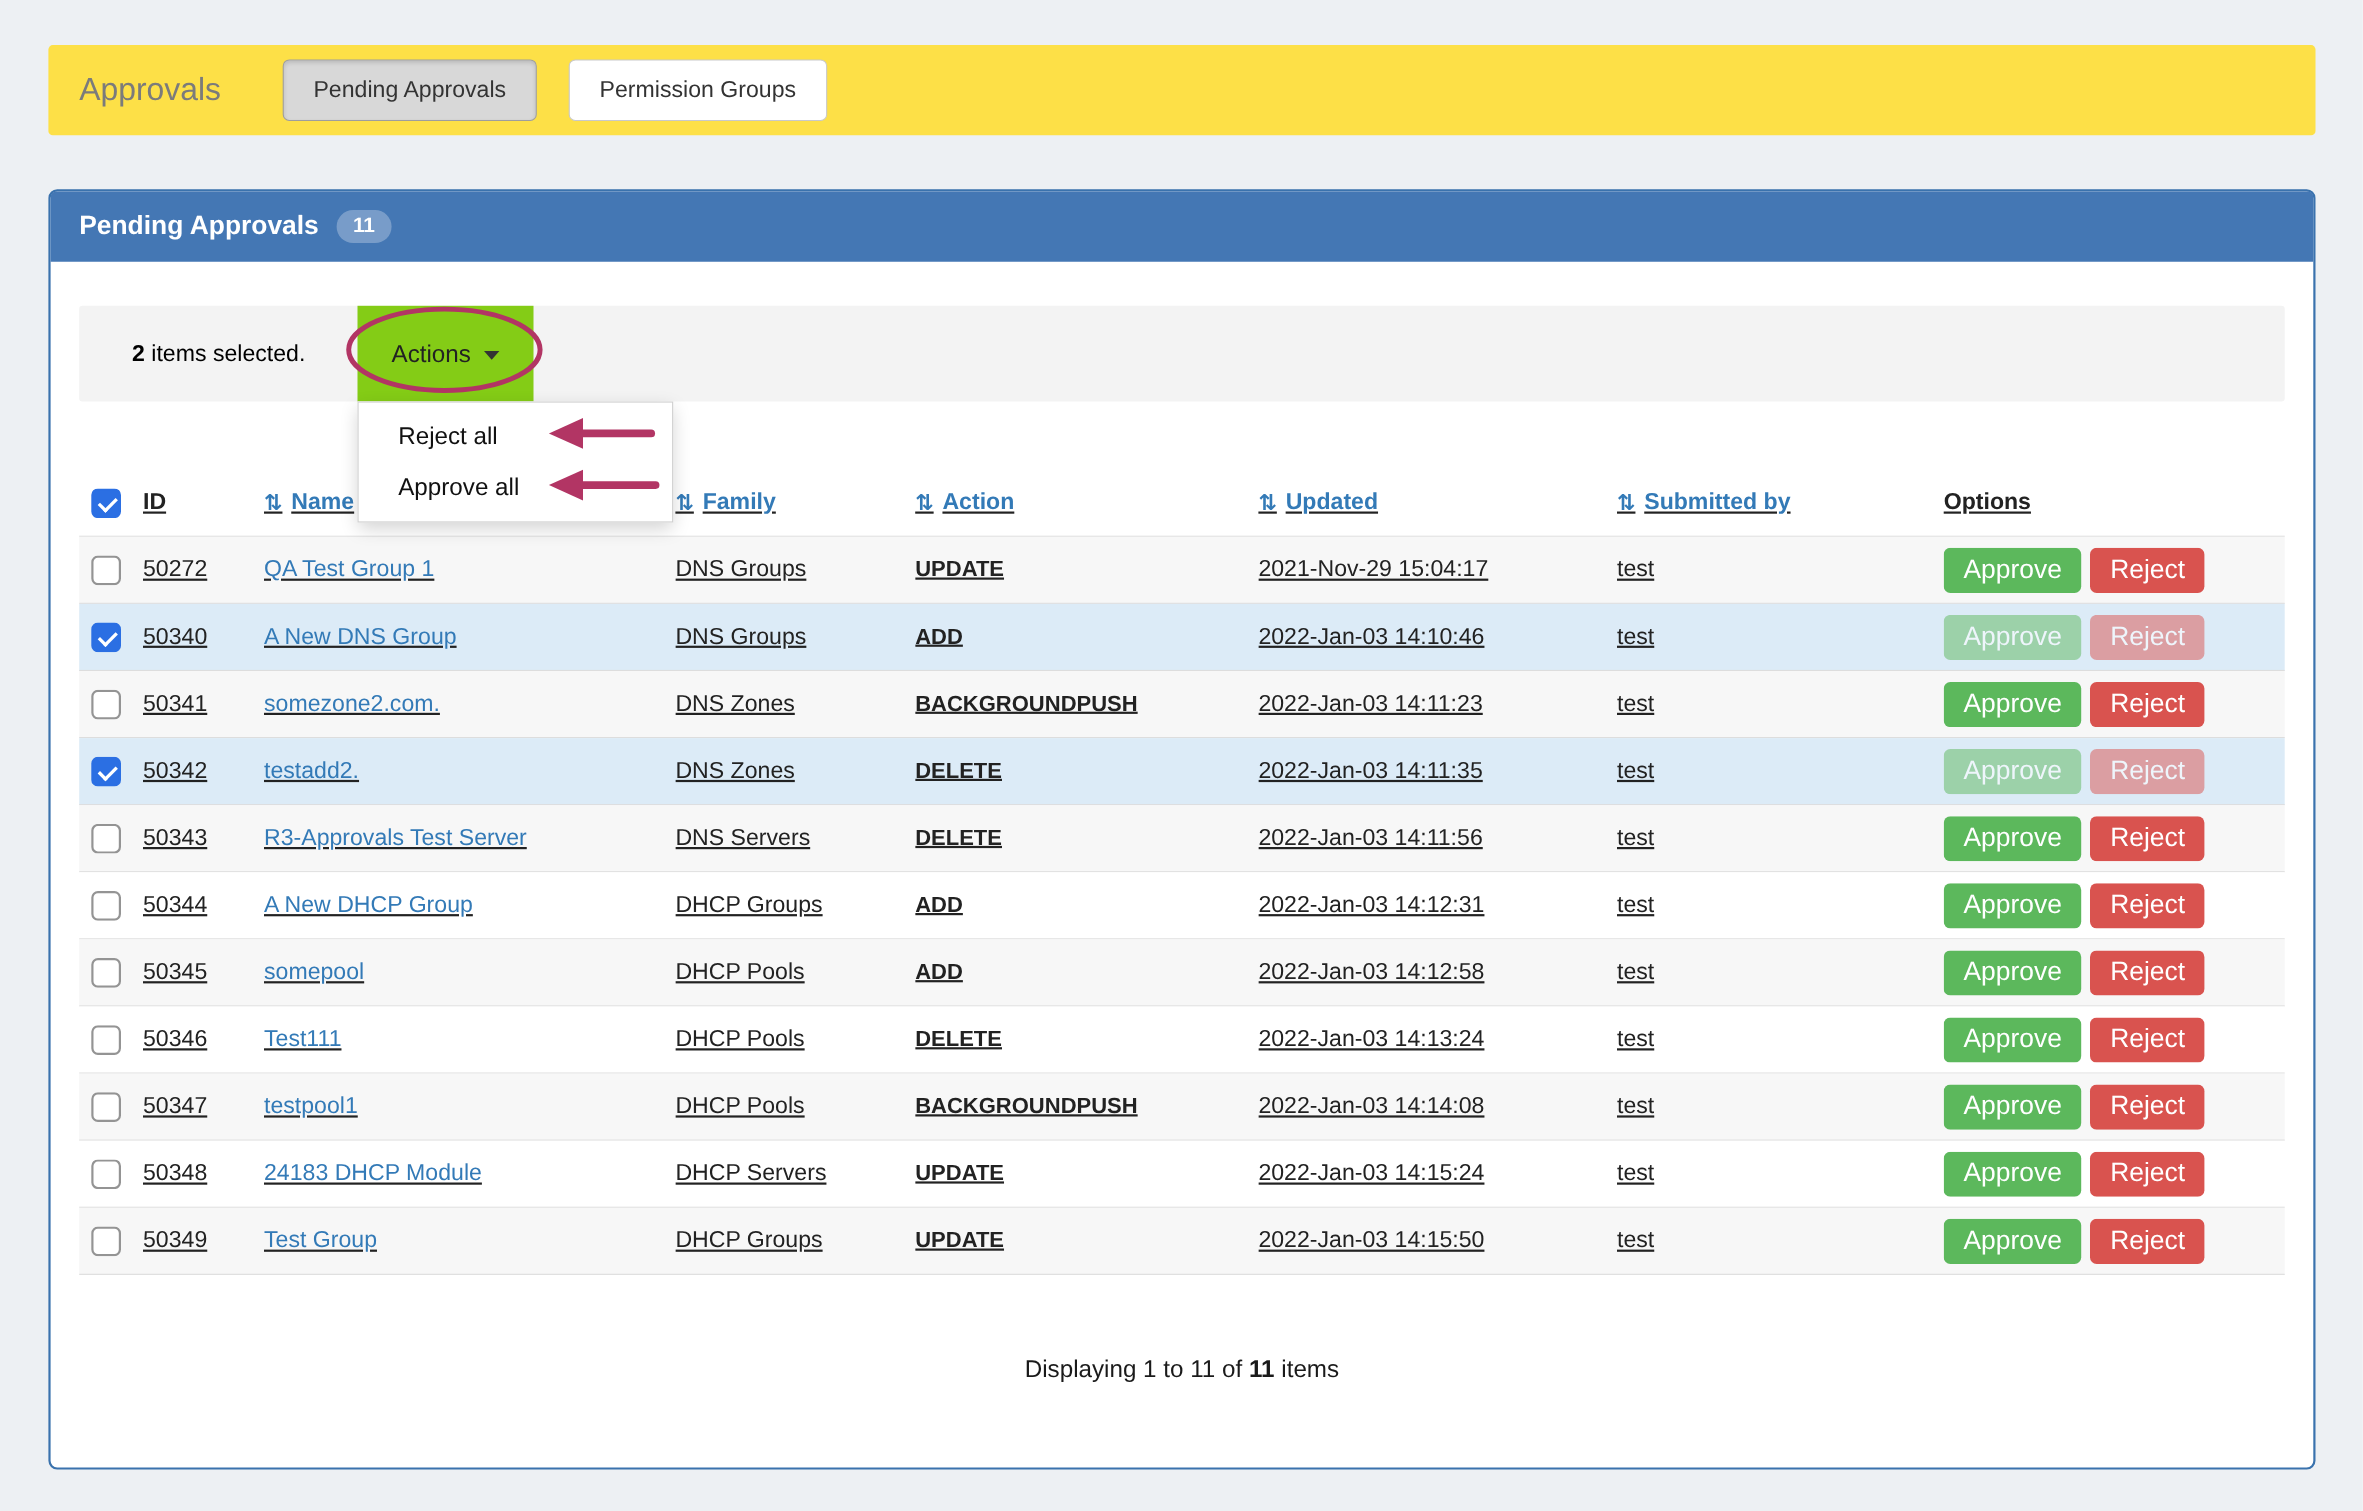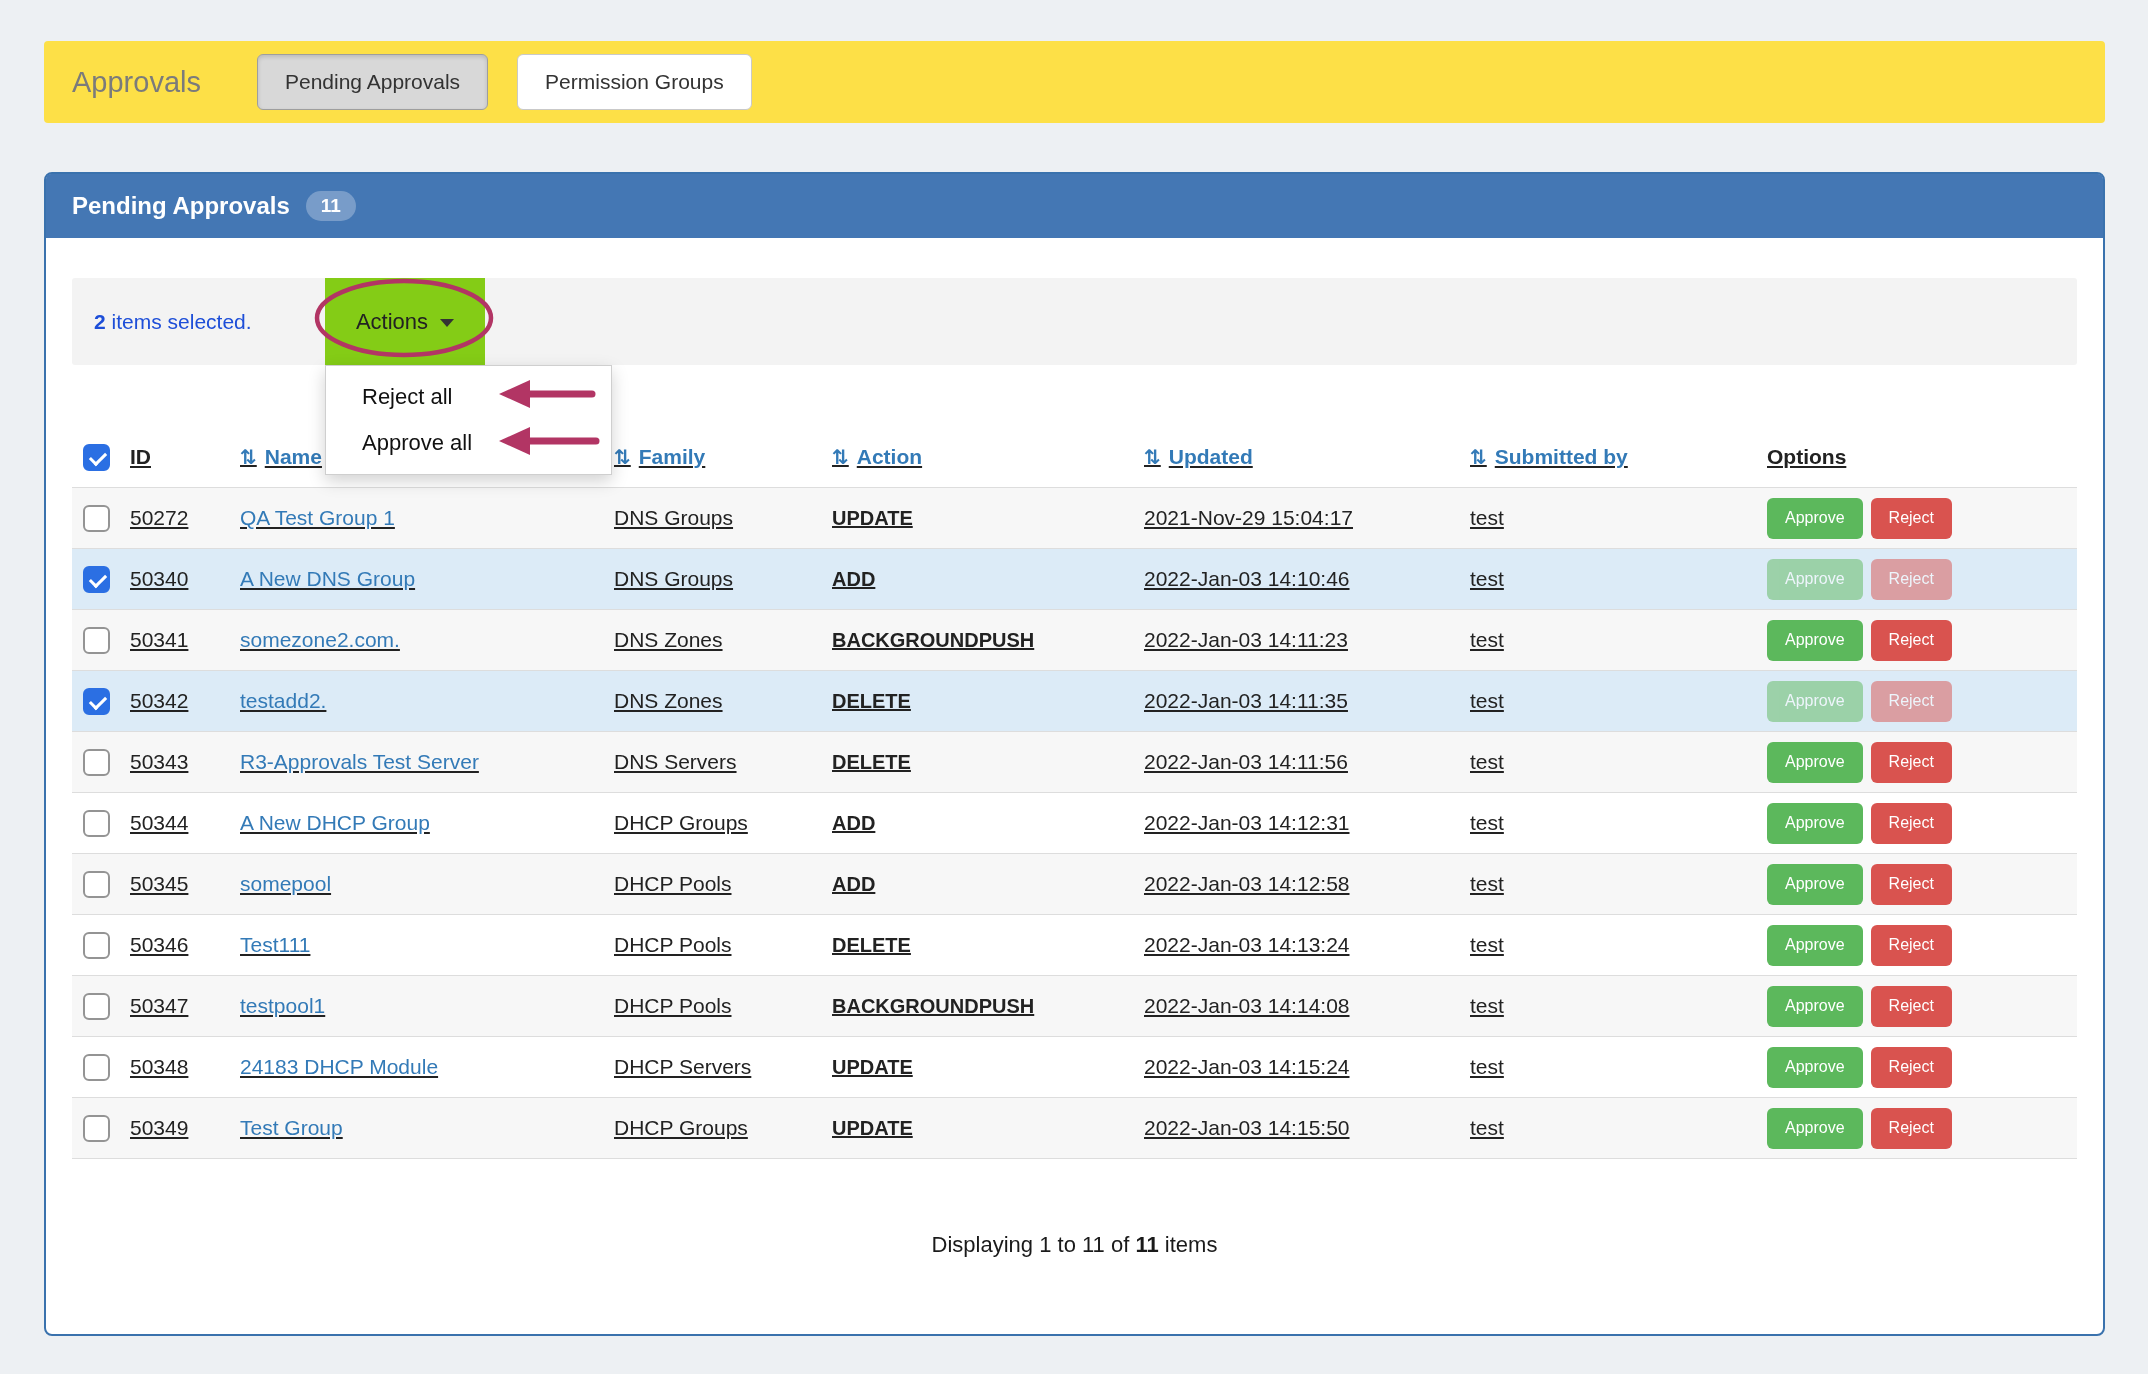--- a/index.html
+++ b/index.html
@@ -28,21 +28,21 @@
   .panel-header { height:64px; background:var(--c-panel-header); border-radius:5px 5px 0 0;
     display:flex; align-items:center; padding:0 26px; gap:16px; }
   .panel-title { color:#fff; font-weight:bold; font-size:24px; }
   .badge { background:rgba(255,255,255,.28); color:#fff; font-weight:bold; font-size:19px;
     border-radius:999px; padding:5px 15px; line-height:1.1; }
   .panel-body { padding:0 26px; position:relative; }
 
   
   .toolbar { margin-top:40px; height:87px; background:#f3f3f3; border-radius:3px;
     display:flex; align-items:center; position:relative; z-index:10; }
-  .selected-info { margin-left:22px; font-size:21px; color:#1d4ed8; white-space:nowrap; }
+  .selected-info { margin-left:48px; font-size:21px; color:#000000; white-space:nowrap; }
   .actions-btn { position:absolute; left:253px; top:0; height:87px; width:160px;
     background:#84cc16; border:none; display:flex; align-items:center; justify-content:center;
     gap:12px; font-size:22px; color:#222; cursor:pointer; font-family:inherit; }
   .caret-down { width:0; height:0; border-left:7px solid transparent; border-right:7px solid transparent;
     border-top:8px solid #333; margin-top:3px; }
   .toolbar-right { margin-left:auto; display:flex; align-items:center; padding-right:28px; }
   .action-label { font-weight:bold; font-size:22px; color:#222; margin-right:12px; }
   .select { width:293px; height:54px; border:1px solid #bbb; border-radius:6px; background:#fff;
     display:flex; align-items:center; padding:0 20px; font-size:21px; color:#444;
     position:relative; margin-right:21px; cursor:pointer; }
@@ -74,21 +74,21 @@
   .row.selected { background:var(--c-selrow); }
   .link { color:var(--c-link); cursor:pointer; }
   .action-cell { font-weight:bold; font-size:20px; color:#222; }
   .cb-cell { display:flex; }
   .cb { width:27px; height:27px; border:2px solid #949494; border-radius:6px; background:#fff;
     margin-left:11px; position:relative; display:inline-block; cursor:pointer; flex:none; }
   .cb.checked { background:var(--c-check); border-color:var(--c-check); }
   .cb.checked::after { content:""; position:absolute; left:8px; top:3px; width:7px; height:13px;
     border:solid #fff; border-width:0 3px 3px 0; transform:rotate(45deg); }
   .btn { display:inline-flex; align-items:center; justify-content:center; height:41px;
-    padding:0 18px; border-radius:6px; color:#fff; font-size:16px; border:none;
+    padding:0 18px; border-radius:6px; color:#fff; font-size:24px; border:none;
     cursor:pointer; font-family:inherit; }
   .btn.approve { background:var(--c-approve); }
   .btn.reject { background:var(--c-reject); margin-left:8px; }
   .row.selected .btn { opacity:.5; }
 
   .table-footer { margin-top:73px; text-align:center; font-size:22px; color:#1a1a1a; }
 
   
   .annotations { position:absolute; left:0; top:0; width:2148px; height:1374px;
     pointer-events:none; z-index:60; }

